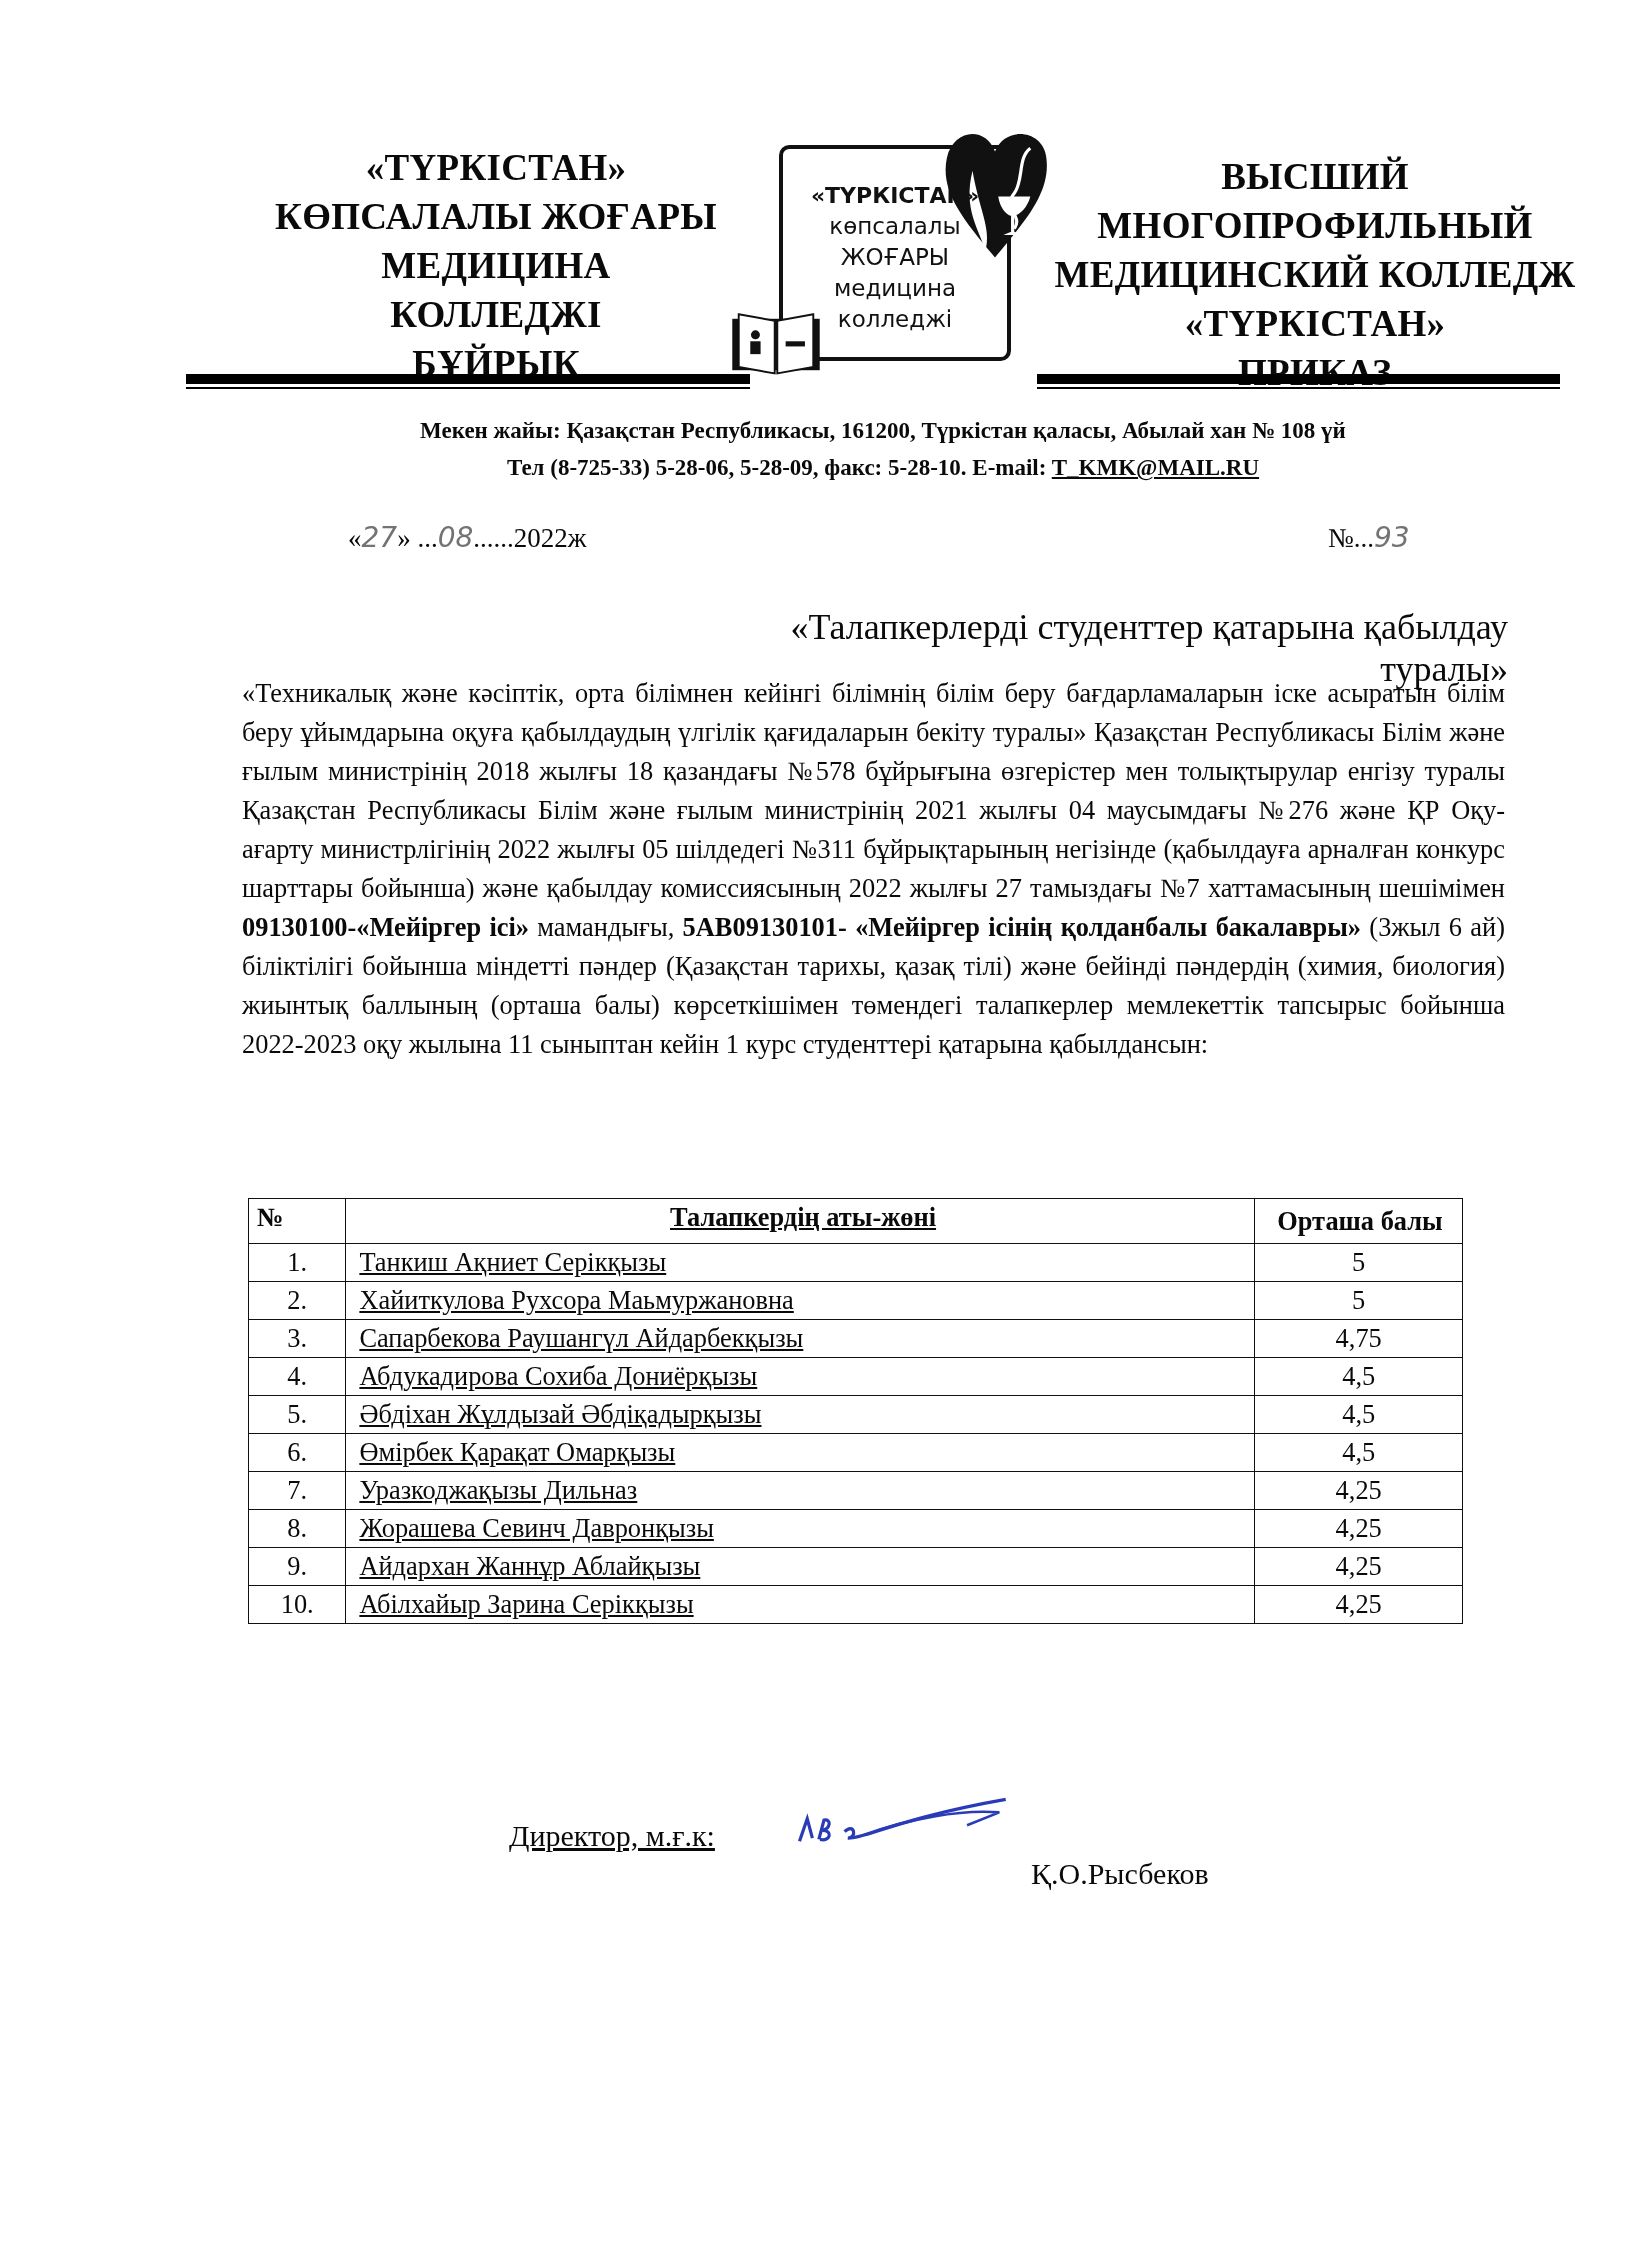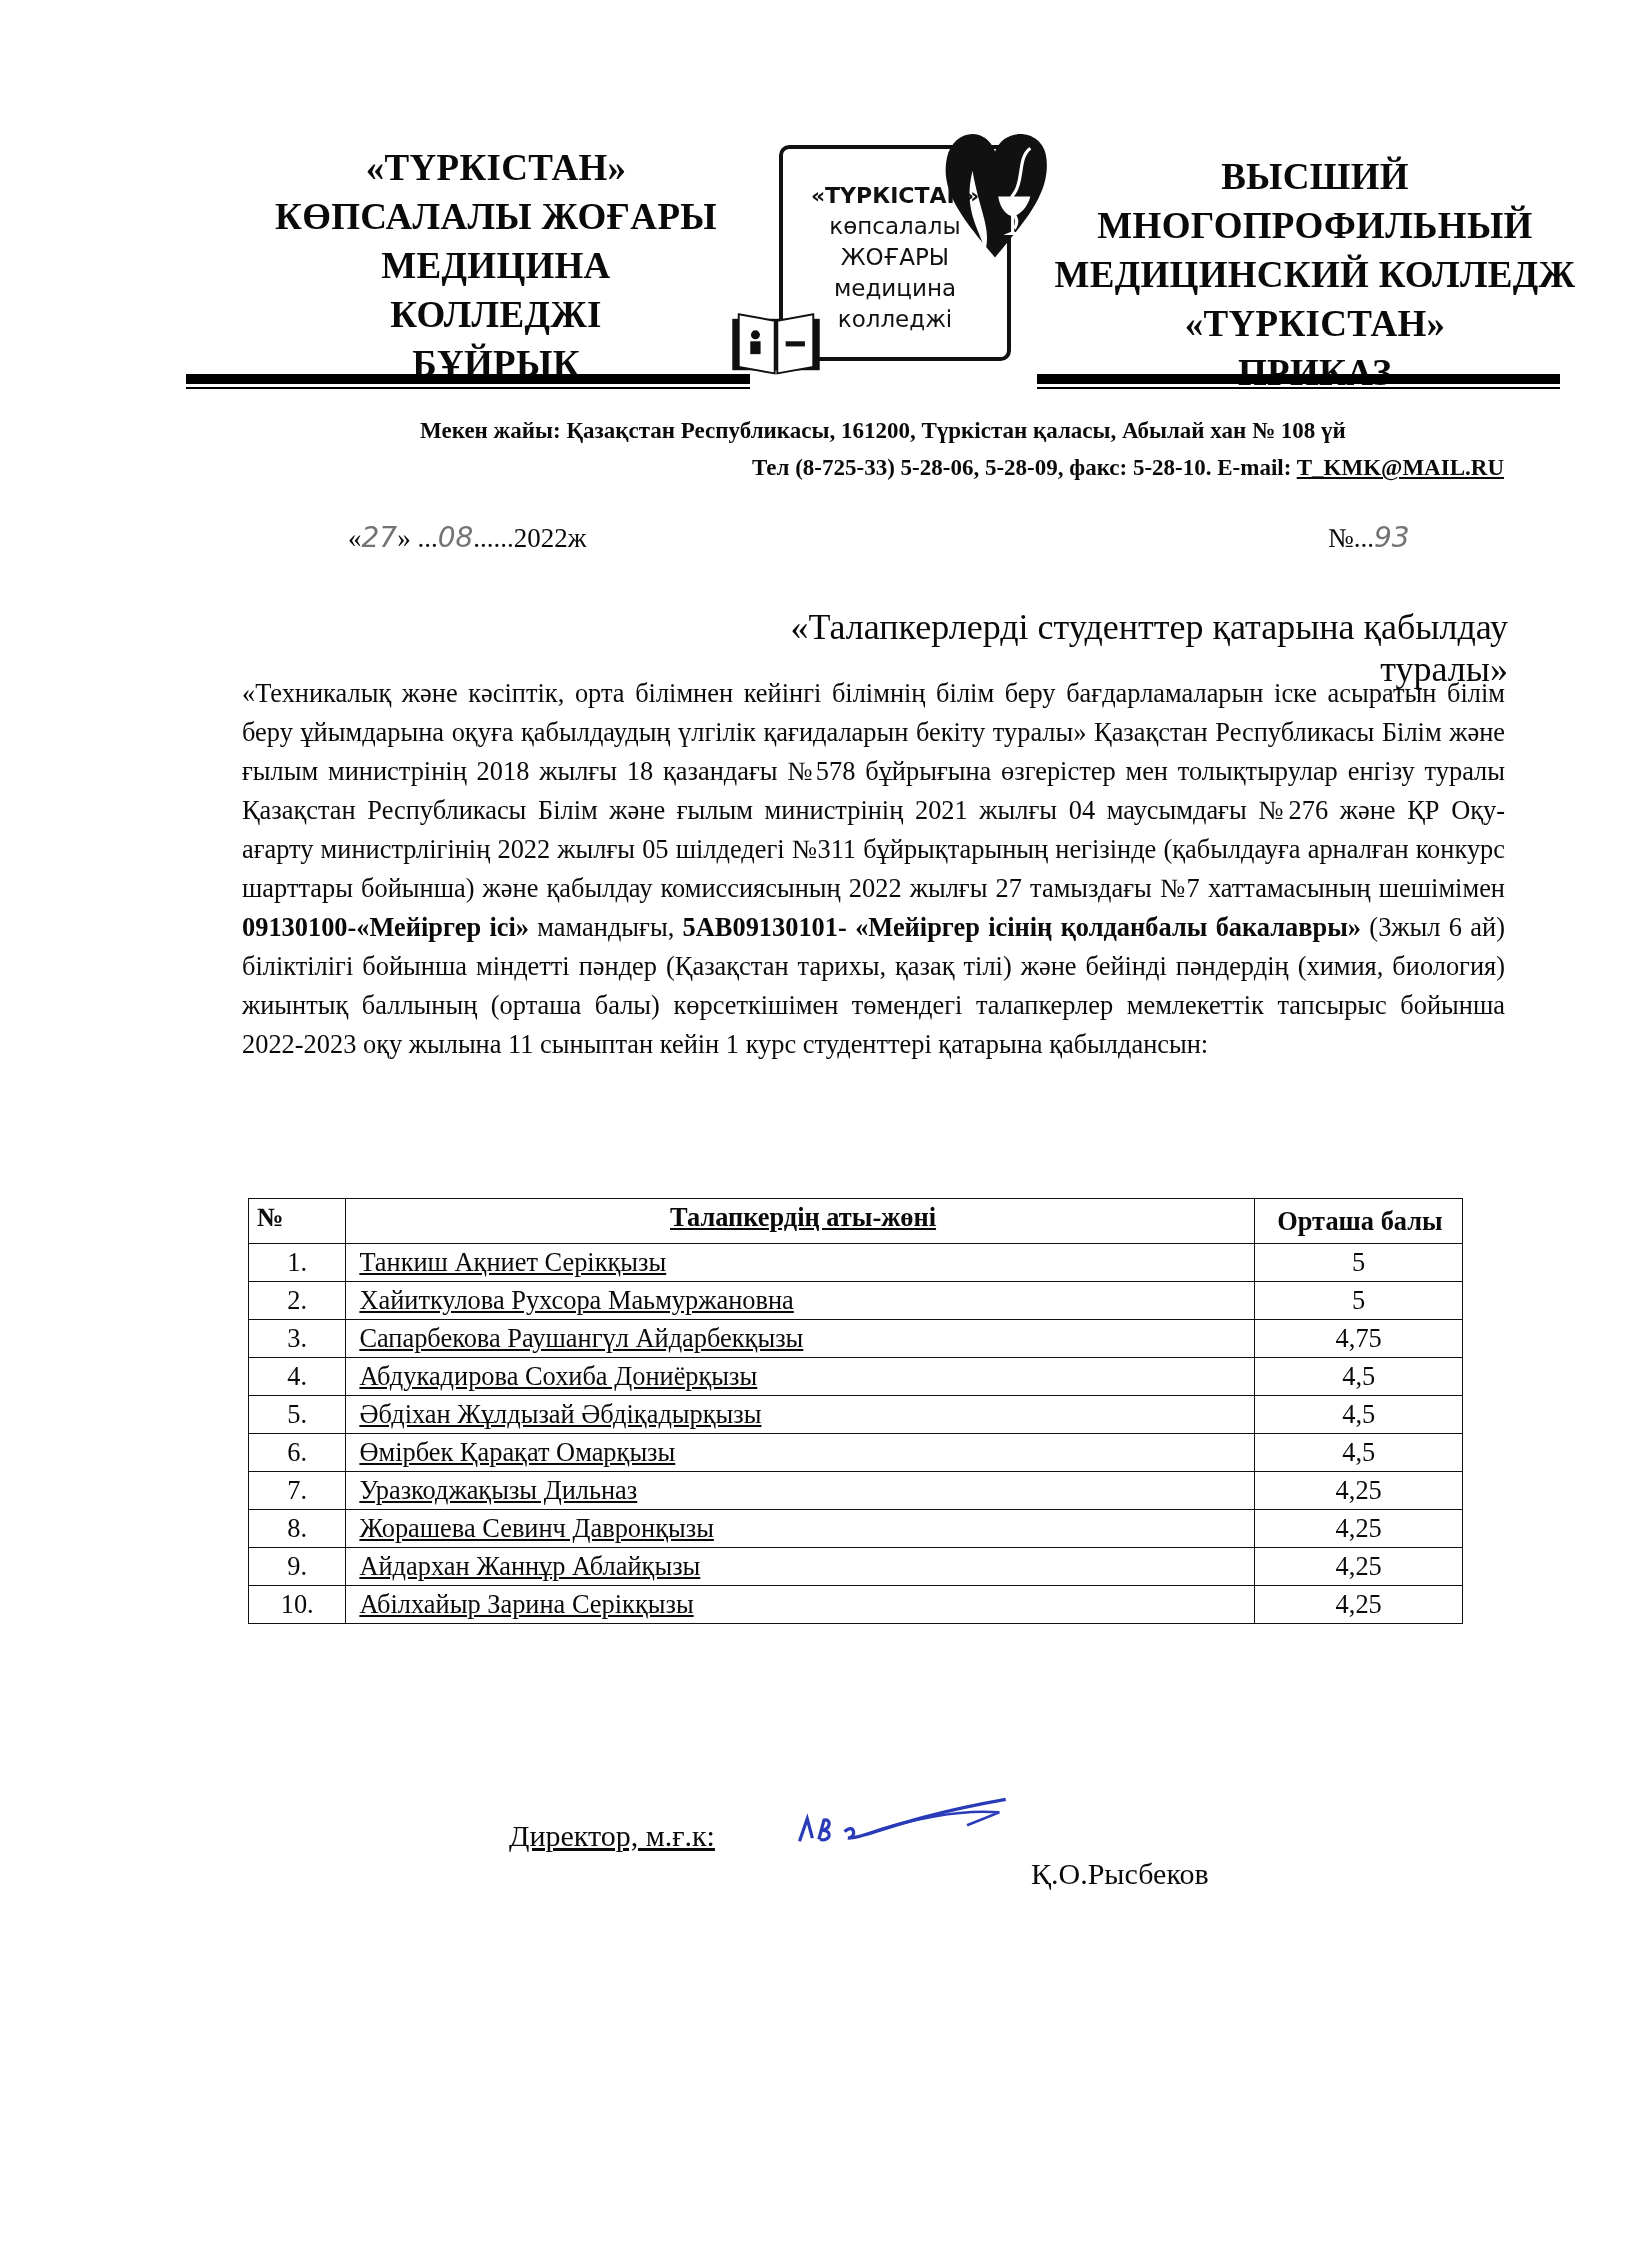--- a/index.html
+++ b/index.html
@@ -12,21 +12,21 @@
   .rule { position:absolute; background:#000; height:10.3px; }
   .rule-thin { position:absolute; background:#000; height:1.9px; }
   #logo { left:721px; top:119px; width:335px; height:258px; }
   .logo-frame { position:absolute; left:58px; top:26px; width:232px; height:216px;
                 border:4.5px solid #111; border-radius:10.3px; box-sizing:border-box; }
   .logo-text { position:absolute; left:58px; top:61px; width:232px; text-align:center;
                font-family:"DejaVu Sans", sans-serif; font-size:23px; line-height:31px; color:#111; }
   .logo-text .l1 { font-weight:bold; font-size:22px; }
   .addr { font-weight:bold; font-size:23px; text-align:center; }
   #addr1 { left:245px; top:418px; width:1276px; }
-  #addr2 { left:228px; top:455px; width:1276px;text-align:right; }
+  #addr2 { left:245px; top:455px; width:1276px; }
   .email { text-decoration:underline; }
   #date-line { left:348px; top:521px; font-size:27px; }
   .hand { font-family:"DejaVu Sans", sans-serif; font-style:italic; color:#737373; font-size:28px; }
   #num-line { left:1328px; top:521px; font-size:27px; }
   #title { left:722px; top:606px; width:786px; text-align:right; font-size:36px; }
   #body { left:242px; top:674px; width:1263px; font-size:26.4px; line-height:39px; text-align:justify; }
   #body b { font-weight:bold; }
   table { position:absolute; left:248px; top:1198px; width:1215px; border-collapse:collapse; font-size:26.4px; }
   td, th { border:1.9px solid #111; padding:0 7.7px; line-height:37px; vertical-align:top; }
   th { font-weight:bold; }

